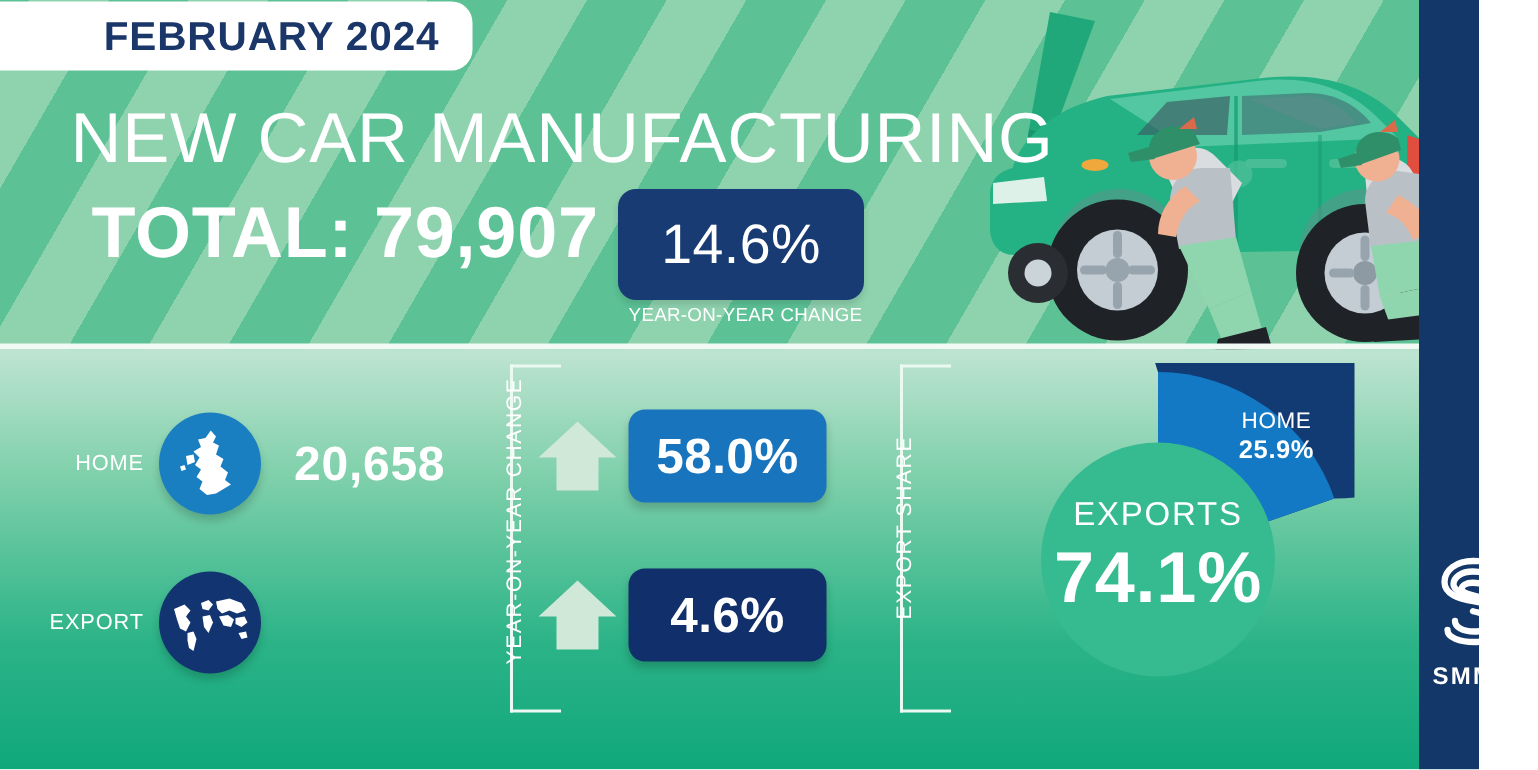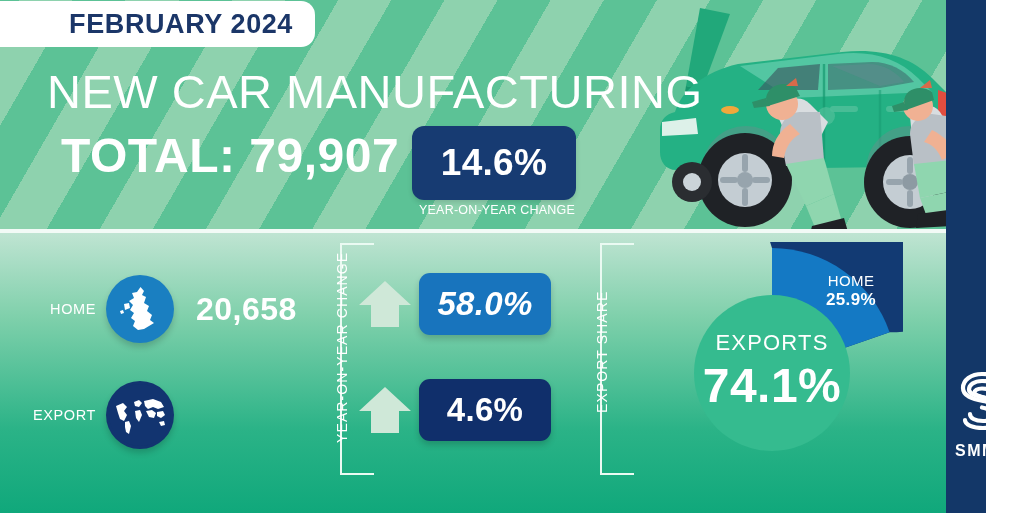--- a/index.html
+++ b/index.html
@@ -54,21 +54,21 @@
     color:#ffffff;font-size:48px;font-weight:bold;letter-spacing:0.5px;
     white-space:nowrap;
   }
 
   .yoy-badge{
     position:absolute;left:412px;top:126px;width:164px;height:74px;
     background:#173b72;border-radius:12px;
     display:flex;align-items:center;justify-content:center;
     box-shadow:0 3px 5px rgba(0,0,0,.12);
   }
-  .yoy-badge span{color:#ffffff;font-size:37px;font-weight:bold;letter-spacing:0.3px;}
+  .yoy-badge span{color:#ffffff;font-size:37px;font-weight:normal;letter-spacing:0.3px;}
   .yoy-caption{
     position:absolute;left:412px;top:203px;width:170px;
     text-align:center;color:#ffffff;font-size:12.5px;letter-spacing:.2px;
   }
 
   
   .car-art{position:absolute;left:580px;top:-6px;width:400px;height:240px;}
 
   
   .body{
@@ -278,21 +278,21 @@
     </div>
     <div class="rot-label" style="left:334px;top:210px;">YEAR-ON-YEAR CHANGE</div>
 
     <svg class="arrow-up" style="position:absolute;left:357px;top:44px;" viewBox="0 0 56 56">
       <path d="M28 4 L54 28 L42 28 L42 50 L14 50 L14 28 L2 28 Z" fill="#cfe8d8"></path>
     </svg>
     <svg class="arrow-up" style="position:absolute;left:357px;top:150px;" viewBox="0 0 56 56">
       <path d="M28 4 L54 28 L42 28 L42 50 L14 50 L14 28 L2 28 Z" fill="#cfe8d8"></path>
     </svg>
 
-    <div class="pct-badge" style="left:419px;top:40px;background:#1874bd;font-style:italic;">
+    <div class="pct-badge" style="left:419px;top:40px;background:#1874bd;">
       <span>58.0%</span>
     </div>
     <div class="pct-badge" style="left:419px;top:146px;background:#102f6b;">
       <span>4.6%</span>
     </div>
 
     <div class="bracket" style="left:600px;top:10px;height:232px;width:36px;">
       <div class="vline" style="height:232px;"></div>
       <div class="tick" style="left:0;top:0;width:34px;"></div>
       <div class="tick" style="left:0;top:230px;width:34px;"></div>

